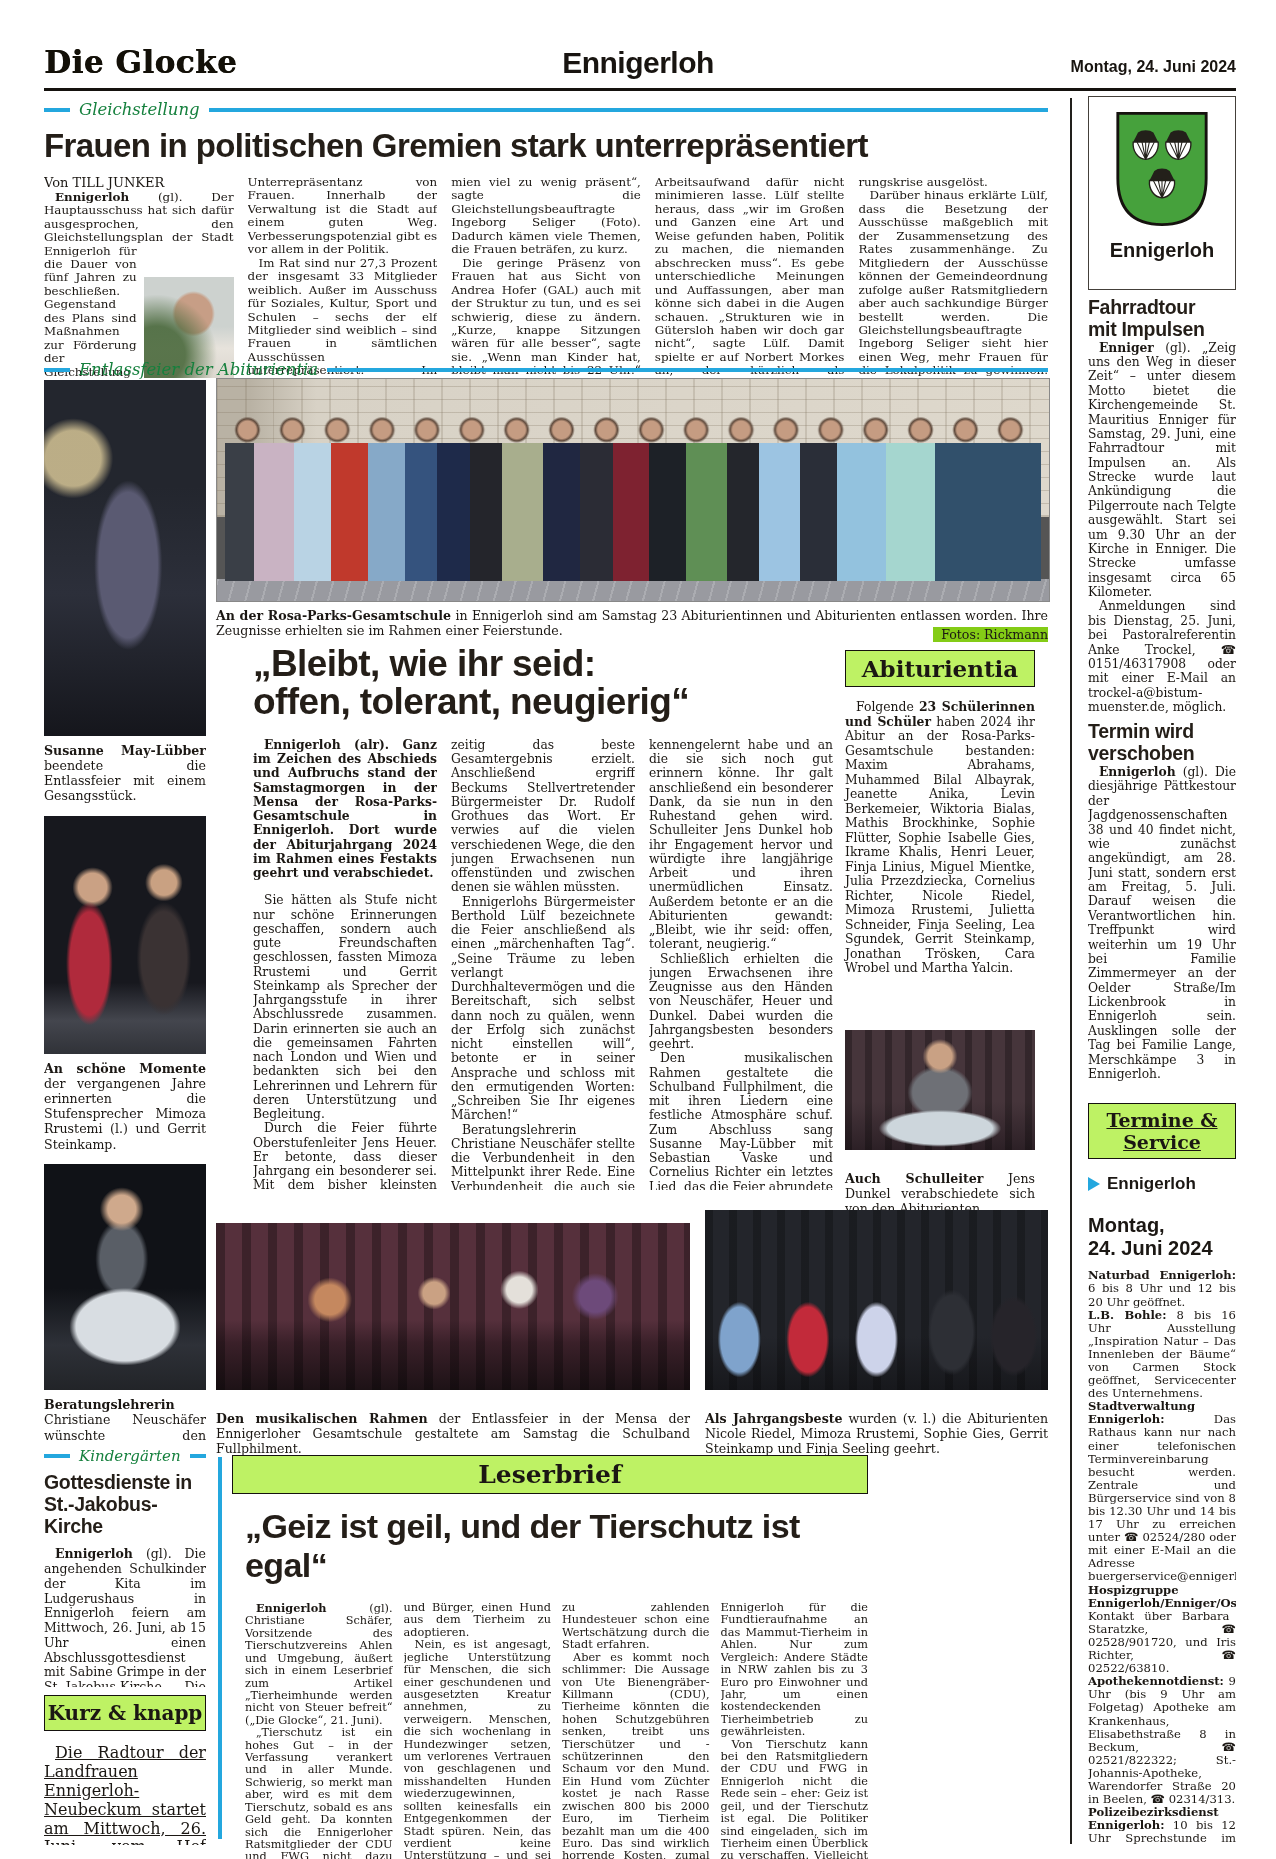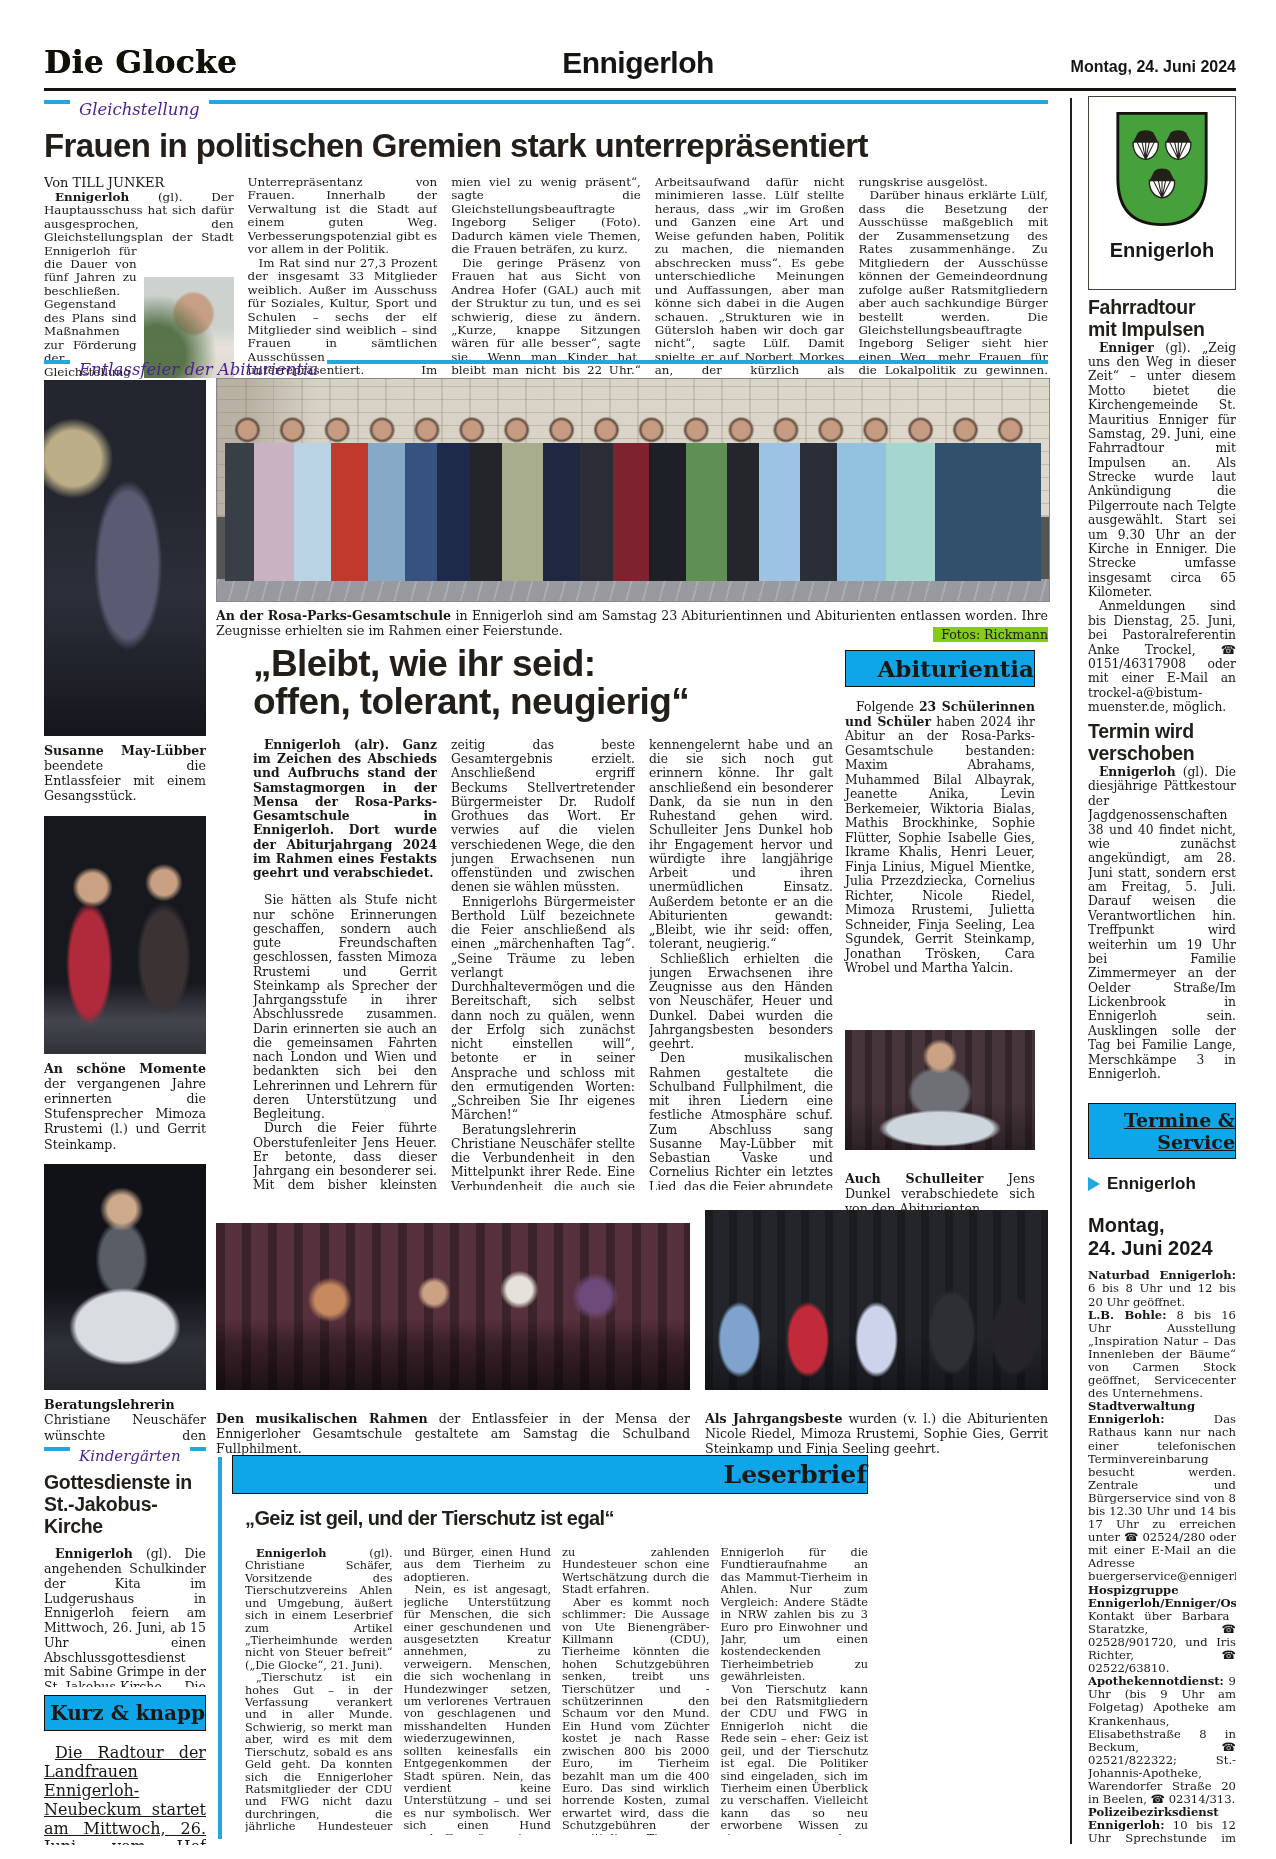--- a/index.html
+++ b/index.html
@@ -11,33 +11,33 @@
          font-weight:bold;font-size:31px;letter-spacing:.5px;color:#131008;
          text-shadow:.6px 0 #131008;}
   .ptitle{position:absolute;left:0;right:0;top:46px;text-align:center;
           font-family:"Liberation Sans",sans-serif;font-weight:bold;font-size:30px;
           letter-spacing:-.5px;color:#181410;}
   .pdate{position:absolute;right:40px;top:58px;font-family:"Liberation Sans",sans-serif;
          font-weight:bold;font-size:16px;color:#181410;}
   .hrule{position:absolute;left:44px;right:40px;top:88px;height:3px;background:#15120e;}
   .vrule{position:absolute;left:1070px;top:98px;height:1746px;width:2px;background:#22201c;}
   
-  .kicker{display:flex;gap:9px;font-style:italic;font-size:16.5px;color:#4c1d95;}
+  .kicker{display:flex;align-items:center;gap:9px;font-style:italic;font-size:16.5px;color:#15803d;}
   .kbar{height:4px;width:26px;background:var(--accent);flex:0 0 auto;}
   .kline{height:4px;background:var(--accent);flex:1;}
   
   .h1{font-family:"Liberation Sans",sans-serif;font-weight:bold;color:#241e18;letter-spacing:-.6px;}
   .prewrap{white-space:pre-line;}
   .cols{display:flex;}
   .col{flex:1;overflow:hidden;}
   .bodytext p{margin:0;text-align:justify;}
   .bodytext p.ind{text-indent:11px;}
   .byline{font-size:13px;margin:0 0 14px 0;}
   .cap{font-size:12.6px;line-height:1.2;text-align:justify;}
-  .boxtitle{border:1.6px solid #15120e;text-align:right;font-weight:bold;background:#0ea5e9;}
+  .boxtitle{border:1.6px solid #15120e;text-align:center;font-weight:bold;background:#bef264;}
   .ph{position:relative;overflow:hidden;background:#555;}
   .credit{position:absolute;right:0;bottom:0;background:#84cc16;padding-left:8px;}
   
   .top-art{position:absolute;left:44px;top:100px;width:1004px;}
   .top-art .h1{font-size:33px;margin:8px 0 0 0;}
   .top-art .cols{gap:14px;margin-top:11px;height:202px;font-size:11.9px;line-height:1.13;}
   .portrait-float{float:right;width:90px;height:108px;margin:32px 0 3px 7px;}
   
   .ent-kicker{position:absolute;left:44px;top:360px;width:1004px;}
   .leftcol{position:absolute;left:44px;top:380px;width:162px;height:1062px;overflow:hidden;}
@@ -54,21 +54,21 @@
   .schulph{position:absolute;left:845px;top:1030px;width:190px;height:120px;}
   .schulcap{position:absolute;left:845px;top:1158px;width:190px;}
   .bandph{position:absolute;left:216px;top:1223px;width:474px;height:167px;}
   .bandcap{position:absolute;left:216px;top:1398px;width:474px;}
   .bestph{position:absolute;left:705px;top:1210px;width:343px;height:180px;}
   .bestcap{position:absolute;left:705px;top:1398px;width:343px;}
   
   .leser{position:absolute;left:218px;top:1455px;width:650px;height:392px;}
   .leser .cyanbar{position:absolute;left:0;top:2px;width:4px;height:382px;background:var(--accent);}
   .leser .boxtitle{margin-left:14px;font-size:25px;padding:4px 0;}
-  .leser .h1{font-size:20px;margin:13px 0 17px 27px;}
+  .leser .h1{font-size:34px;margin:13px 0 17px 27px;}
   .leser .cols{gap:11px;margin:12px 0 0 27px;height:288px;font-size:11.3px;line-height:1.1;}
   
   .kiga{position:absolute;left:44px;top:1447px;width:162px;height:240px;overflow:hidden;}
   .kiga .h1,.side .h1{font-size:19.5px;line-height:1.12;letter-spacing:-.3px;margin:7px 0 0 0;}
   .kiga .bodytext{margin-top:10px;font-size:12.5px;line-height:1.18;}
   .kurz{position:absolute;left:44px;top:1695px;width:162px;height:150px;overflow:hidden;}
   .kurz .boxtitle{font-size:20px;padding:5px 0;}
   .kurz .bodytext{margin-top:13px;font-size:16px;line-height:1.18;text-decoration:underline;}
   
   .side{position:absolute;left:1088px;top:96px;width:148px;height:1750px;overflow:hidden;}

